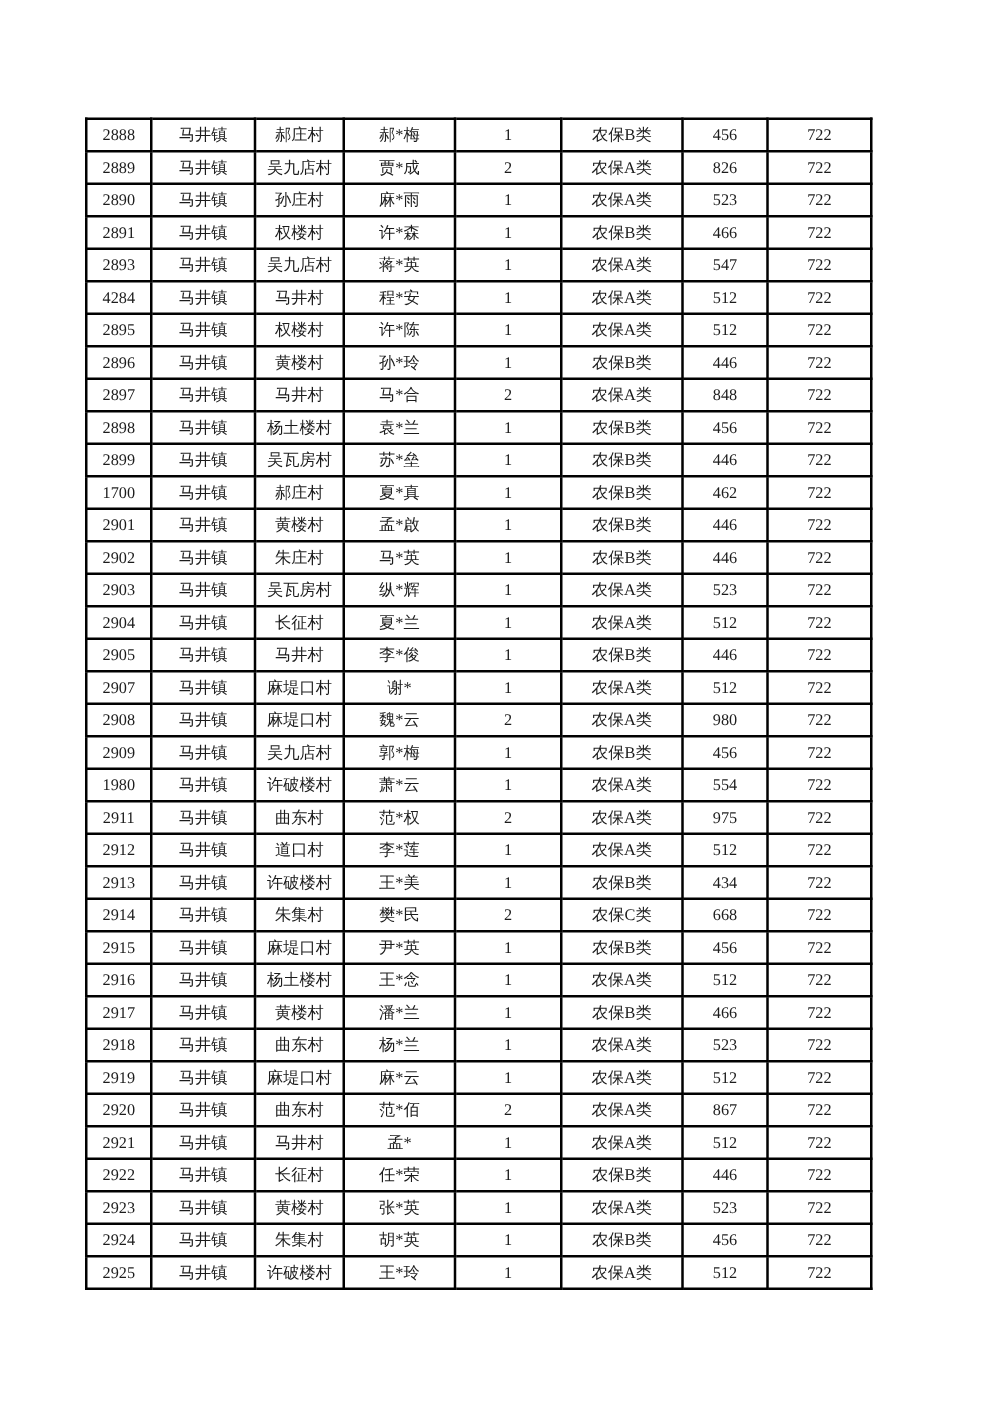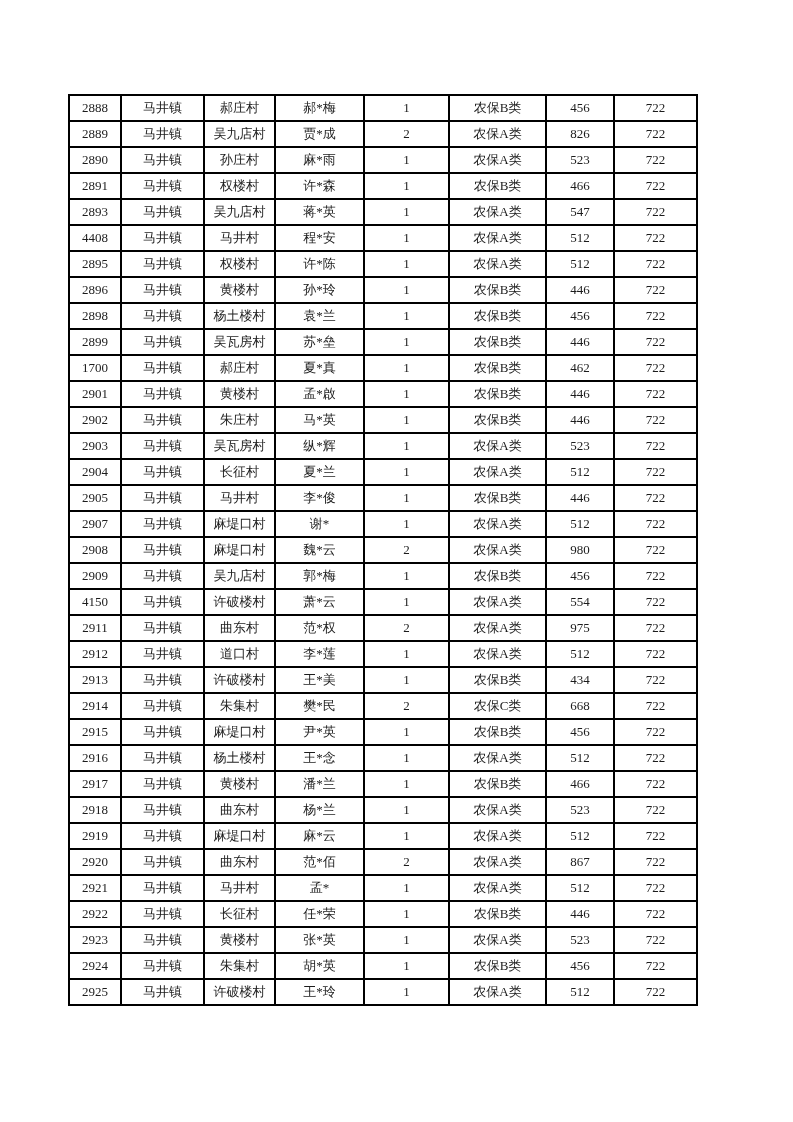--- a/index.html
+++ b/index.html
@@ -108,21 +108,21 @@
           <td>2893</td>
           <td>马井镇</td>
           <td>吴九店村</td>
           <td>蒋*英</td>
           <td>1</td>
           <td>农保A类</td>
           <td>547</td>
           <td>722</td>
         </tr>
         <tr>
-          <td>4408</td>
+          <td>4284</td>
           <td>马井镇</td>
           <td>马井村</td>
           <td>程*安</td>
           <td>1</td>
           <td>农保A类</td>
           <td>512</td>
           <td>722</td>
         </tr>
         <tr>
           <td>2895</td>
@@ -138,20 +138,30 @@
           <td>2896</td>
           <td>马井镇</td>
           <td>黄楼村</td>
           <td>孙*玲</td>
           <td>1</td>
           <td>农保B类</td>
           <td>446</td>
           <td>722</td>
         </tr>
         <tr>
+          <td>2897</td>
+          <td>马井镇</td>
+          <td>马井村</td>
+          <td>马*合</td>
+          <td>2</td>
+          <td>农保A类</td>
+          <td>848</td>
+          <td>722</td>
+        </tr>
+        <tr>
           <td>2898</td>
           <td>马井镇</td>
           <td>杨土楼村</td>
           <td>袁*兰</td>
           <td>1</td>
           <td>农保B类</td>
           <td>456</td>
           <td>722</td>
         </tr>
         <tr>
@@ -248,21 +258,21 @@
           <td>2909</td>
           <td>马井镇</td>
           <td>吴九店村</td>
           <td>郭*梅</td>
           <td>1</td>
           <td>农保B类</td>
           <td>456</td>
           <td>722</td>
         </tr>
         <tr>
-          <td>4150</td>
+          <td>1980</td>
           <td>马井镇</td>
           <td>许破楼村</td>
           <td>萧*云</td>
           <td>1</td>
           <td>农保A类</td>
           <td>554</td>
           <td>722</td>
         </tr>
         <tr>
           <td>2911</td>

